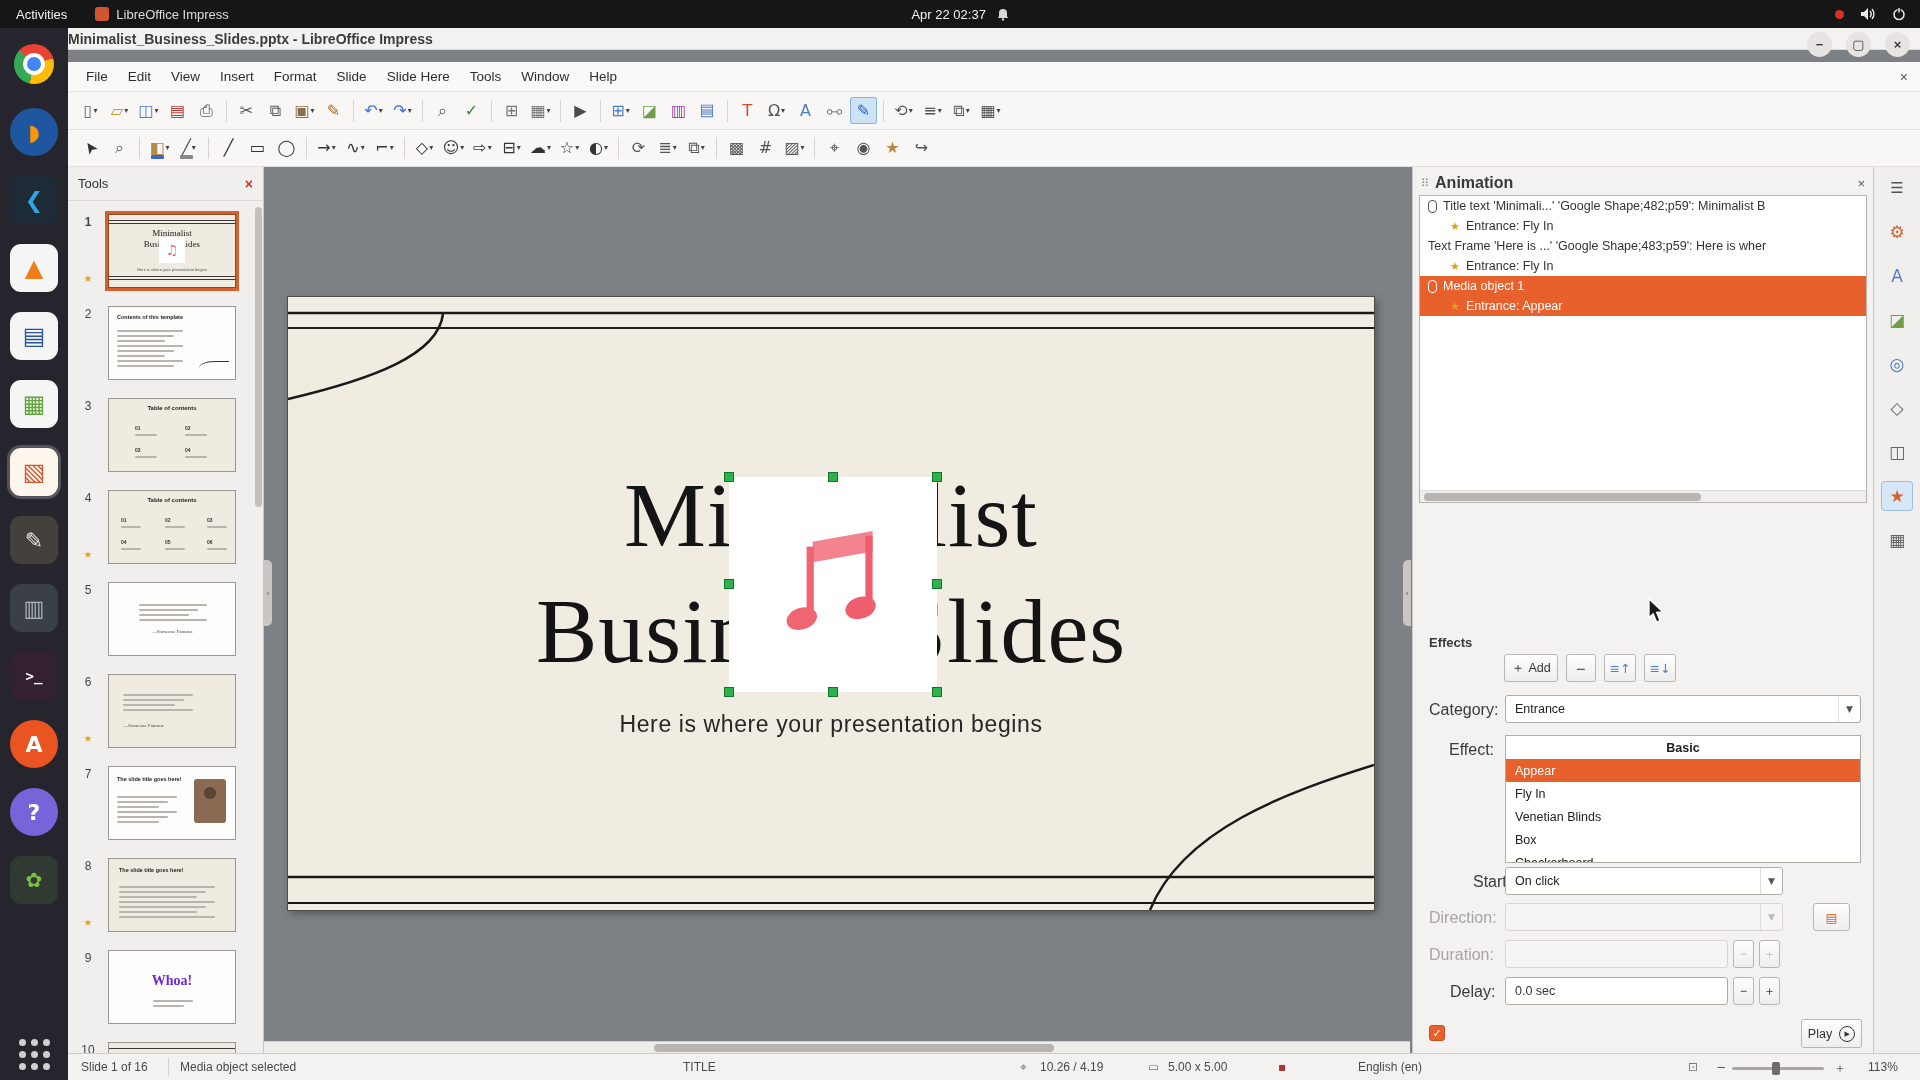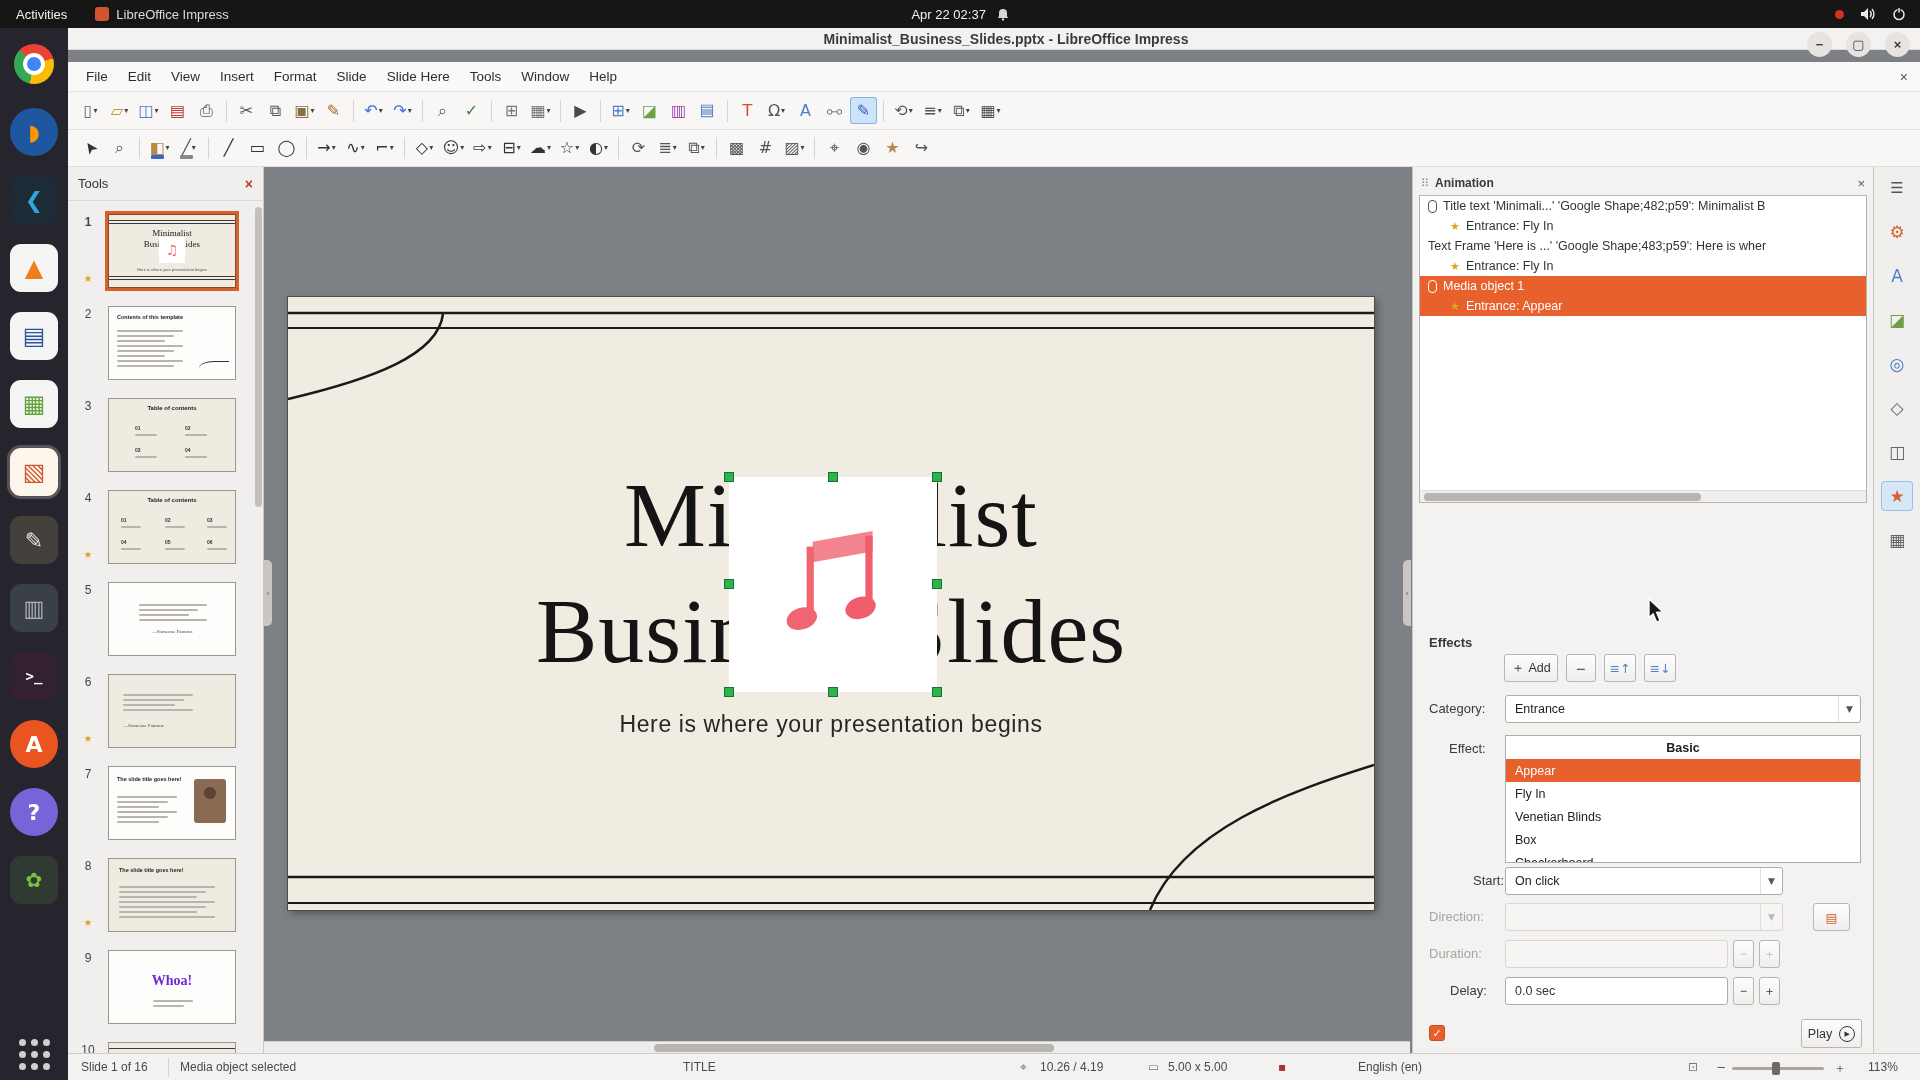--- a/index.html
+++ b/index.html
@@ -27,22 +27,22 @@
   .dock-app.active { box-shadow:0 0 0 3px rgba(255,255,255,.22); background:#fdf4e9; }
   .chrome-ring { width:40px; height:40px; border-radius:50%; display:flex; align-items:center; justify-content:center;
     background:conic-gradient(from -45deg,#ea4335 0 33%,#fbbc05 33% 66%,#34a853 66% 100%); }
   .chrome-in { width:22px; height:22px; border-radius:50%; background:#fff; display:flex; align-items:center; justify-content:center; }
   .chrome-in::after { content:""; width:14px; height:14px; border-radius:50%; background:#4285f4; display:block; }
   .app-grid { margin-top:auto; display:grid; grid-template-columns:repeat(3,7px); grid-gap:5px; }
   .app-grid i { width:7px; height:7px; border-radius:50%; background:#cfcfcf; }
 
   
   .titlebar { position:absolute; left:68px; top:28px; width:1852px; height:22px; background:#f4f2f1;
-              border-bottom:1px solid #dedad7; display:flex; align-items:center; justify-content:center;
-              font-size:14px; font-weight:bold; color:#3b3b3b; z-index:40;padding-left:24px; }
+              border-bottom:1px solid #dedad7; display:flex; align-items:center; 
+              font-size:14px; font-weight:bold; color:#3b3b3b; z-index:40; }
   .win-controls { position:absolute; right:10px; top:4px; display:flex; gap:14px; align-items:center; }
   .win-btn { width:25px; height:25px; border-radius:50%; display:flex; align-items:center; justify-content:center;
              font-size:13px; color:#3b3b3b; background:#e6e3e1; }
 
   .menubar { position:absolute; left:68px; top:62px; width:1852px; height:30px; background:#fafa f9;
              background:#faf9f8; border-bottom:1px solid #e5e2df; display:flex; align-items:center;
              padding-left:8px; font-size:13.5px; z-index:40; }
   .menu-item { padding:4px 10px; border-radius:3px; }
   .doc-close { position:absolute; right:12px; color:#555; font-size:14px; }
 
@@ -109,35 +109,35 @@
   .canvas-hscroll { position:absolute; left:0; right:0; bottom:0; height:12px; background:#ececeb; border-top:1px solid #d2cfcc; }
   .canvas-hscroll i { position:absolute; top:2px; height:8px; border-radius:4px; background:#b7b4b1; }
   .split-tab { position:absolute; width:8px; height:66px; background:#c9c6c3; top:560px; z-index:35;
                display:flex; align-items:center; justify-content:center; font-size:8px; color:#555; }
 
   
   .anim-panel { position:absolute; left:1412px; top:167px; width:461px; bottom:27px; background:#f3f2f1;
                 border-left:1px solid #c9c6c3; font-size:13px; color:#333; z-index:30; }
   .anim-header { position:absolute; left:8px; right:8px; top:4px; height:24px; display:flex; align-items:center; gap:8px; }
   .anim-grip { color:#8a8a8a; font-size:11px; letter-spacing:-2px; }
-  .anim-title { font-weight:bold; color:#3a3a3a; font-size:12px; }
+  .anim-title { font-weight:bold; color:#3a3a3a; font-size:16px; }
   .anim-close { margin-left:auto; color:#555; font-size:13px; }
   .anim-list { position:absolute; left:6px; right:6px; top:28px; height:308px; background:#fff;
                border:1px solid #b5b2af; overflow:hidden; }
   .anim-row { height:20px; display:flex; align-items:center; font-size:12.5px; white-space:nowrap;
               padding-left:8px; color:#333; overflow:hidden; }
   .anim-row.lvl2 { padding-left:30px; }
   .anim-row.selected { background:#e8602c; color:#fff; }
   .anim-star { color:#e0a321; margin-right:6px; font-size:11px; font-family:"DejaVu Sans",sans-serif; }
   .mi { width:9px; height:13px; border:1.5px solid #555; border-radius:4px; margin-right:6px; flex:0 0 auto; }
   .anim-row.selected .mi { border-color:#fff; }
   .anim-hscroll { position:absolute; left:0; right:0; bottom:0; height:12px; background:#efeeec; border-top:1px solid #ddd; }
   .anim-hscroll i { position:absolute; left:4px; top:2px; width:62%; height:8px; border-radius:4px; background:#b7b4b1; }
 
-  .fx-label { position:absolute; font-size:13px; color:#3a3a3a;text-align:center; }
+  .fx-label { position:absolute; font-size:16px; color:#3a3a3a;text-align:center; }
   .fx-label.dis { color:#a7a4a1; }
   .fx-header { position:absolute; left:16px; top:468px; font-weight:bold; font-size:13px; color:#3a3a3a; }
   .btn { border:1px solid #b8b5b2; background:linear-gradient(#fdfdfd,#efeeec); border-radius:3px;
          display:flex; align-items:center; justify-content:center; font-size:12.5px; color:#333; position:absolute; }
   .dd-box { position:absolute; height:28px; background:#fff; border:1px solid #b0ada9; border-radius:3px;
             display:flex; align-items:center; padding:0 0 0 9px; font-size:12.5px; color:#222; }
   .dd-box.dis { background:#f6f5f4; border-color:#d8d5d2; color:#aaa; }
   .dd-arrow { margin-left:auto; width:22px; align-self:stretch; display:flex; align-items:center;
               justify-content:center; font-size:9px; color:#555; border-left:1px solid #e0ddda; }
   .fx-listbox { position:absolute; left:92px; right:12px; top:568px; height:128px; background:#fff;

